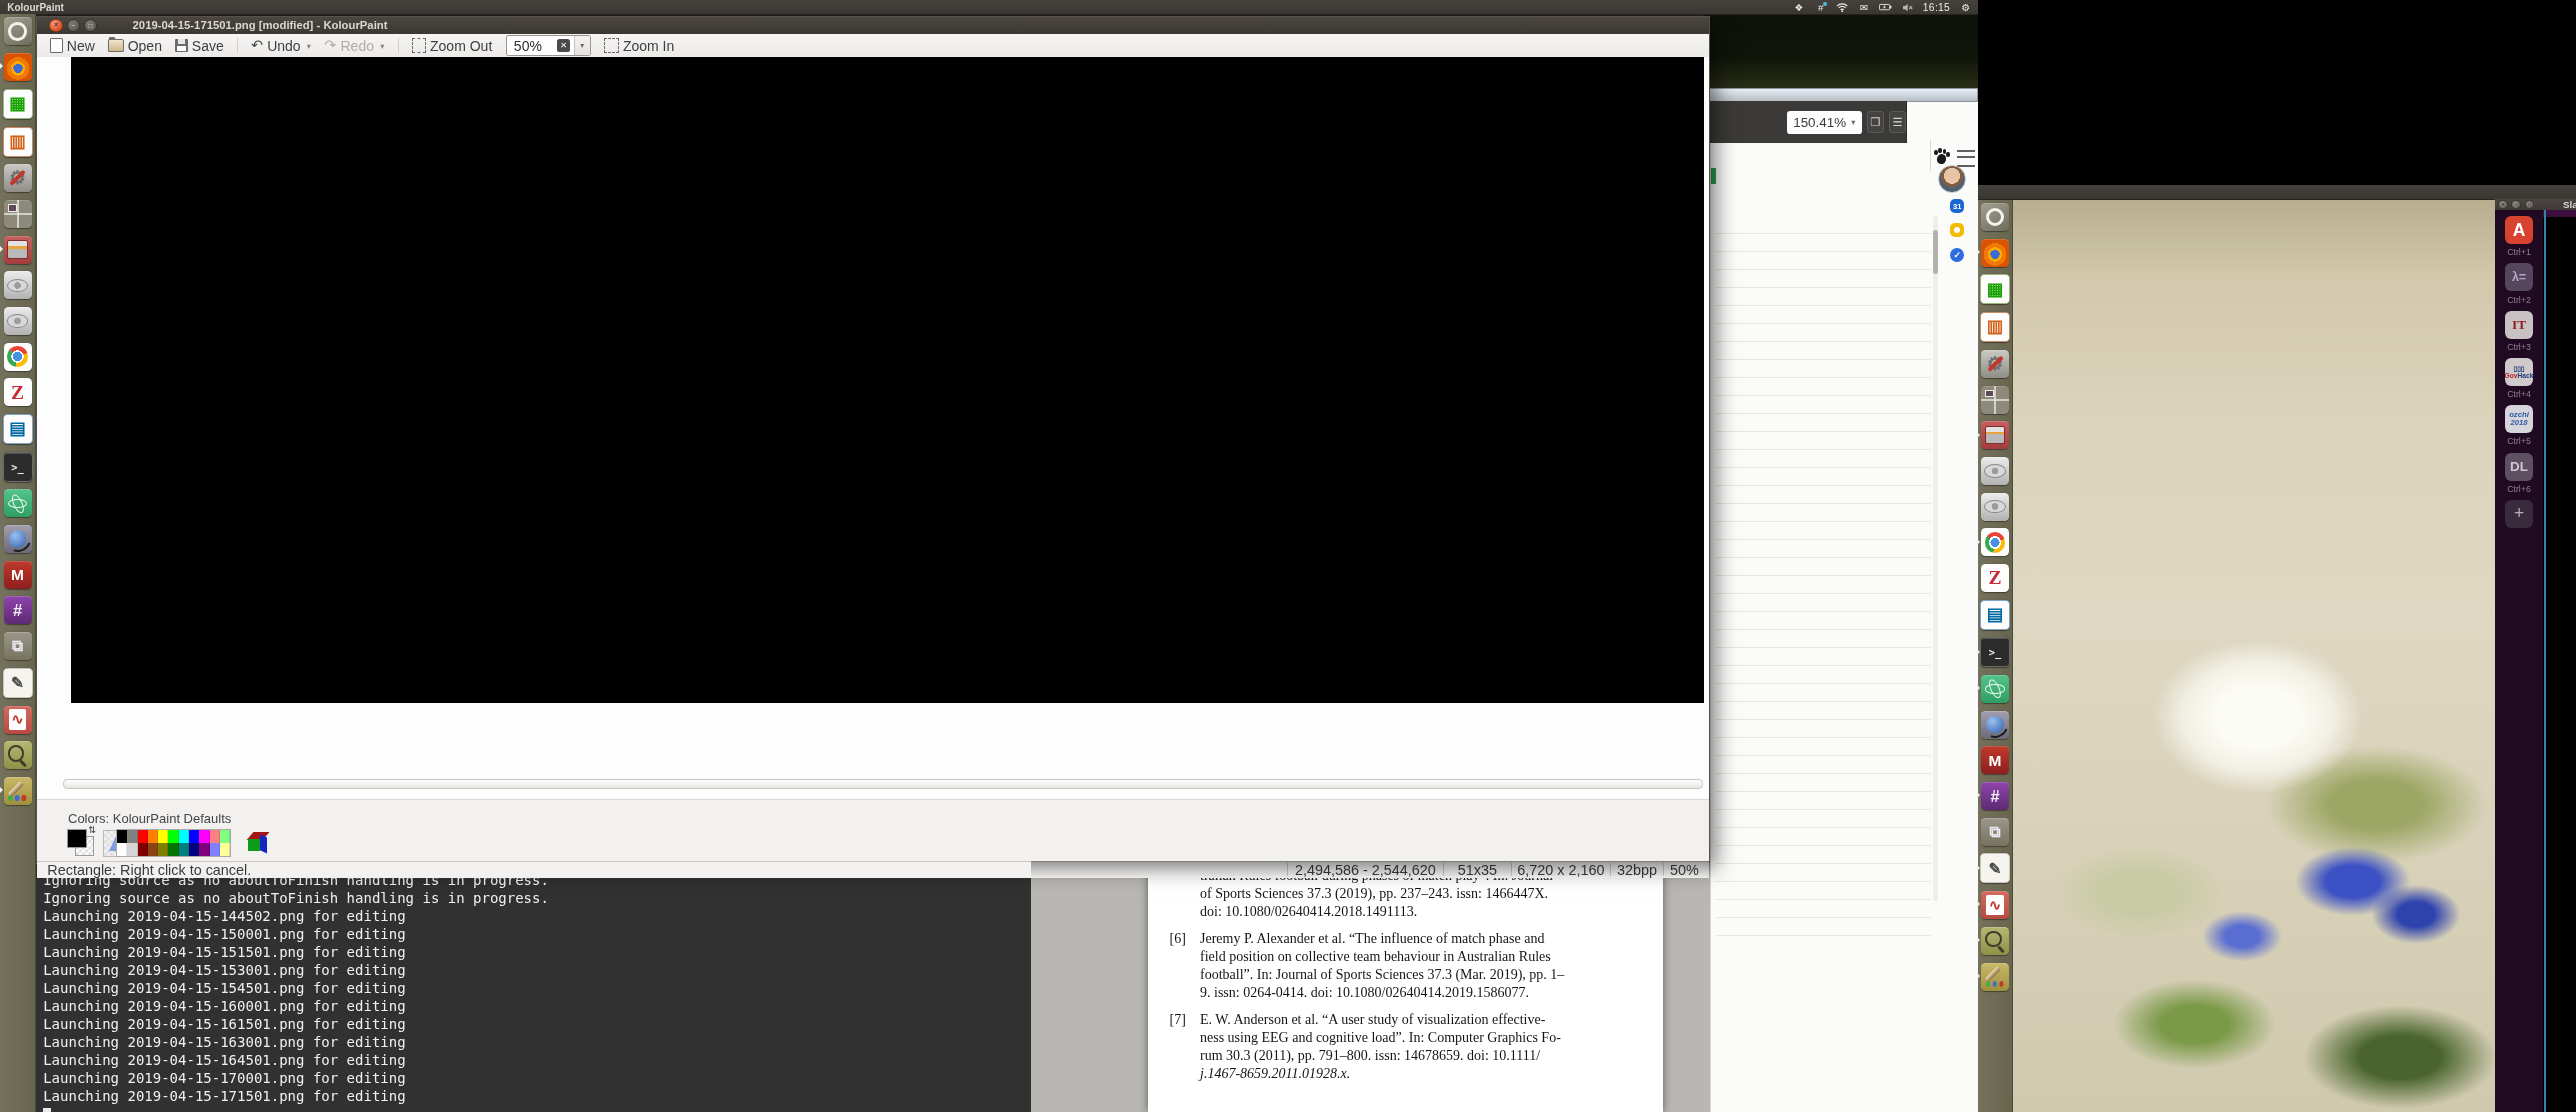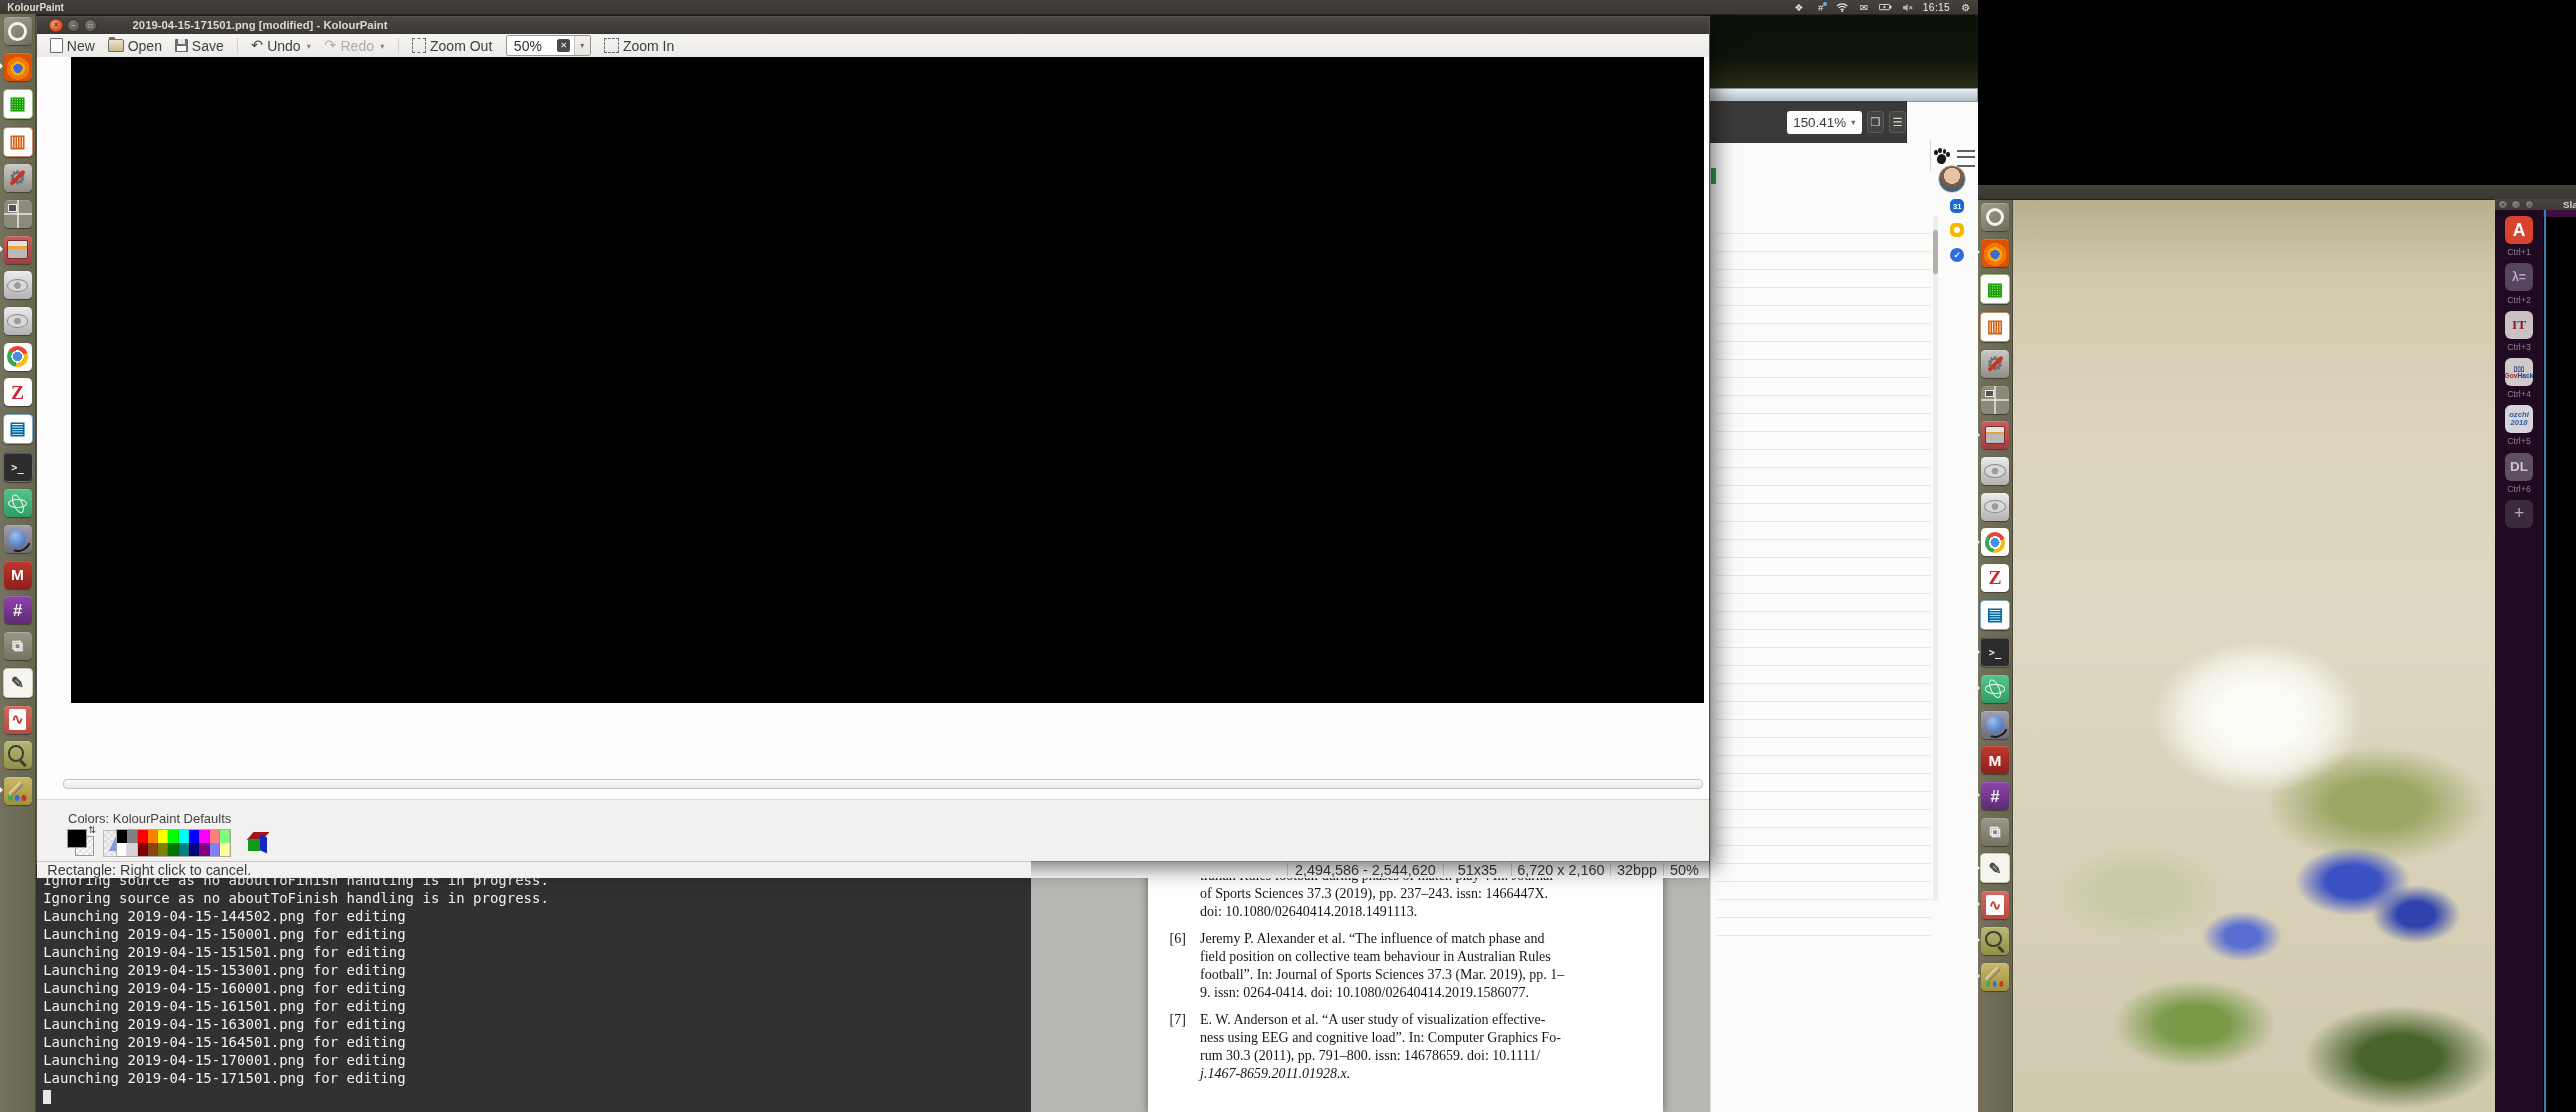--- a/index.html
+++ b/index.html
@@ -350,20 +350,21 @@
   </div>
 
   <div id="terminal" class="abs">
     <div id="term-body">
         <div>Ignoring source as no aboutToFinish handling is in progress.</div>
         <div>Ignoring source as no aboutToFinish handling is in progress.</div>
         <div>Launching 2019-04-15-144502.png for editing</div>
         <div>Launching 2019-04-15-150001.png for editing</div>
         <div>Launching 2019-04-15-151501.png for editing</div>
         <div>Launching 2019-04-15-153001.png for editing</div>
+        <div>Launching 2019-04-15-154501.png for editing</div>
         <div>Launching 2019-04-15-160001.png for editing</div>
         <div>Launching 2019-04-15-161501.png for editing</div>
         <div>Launching 2019-04-15-163001.png for editing</div>
         <div>Launching 2019-04-15-164501.png for editing</div>
         <div>Launching 2019-04-15-170001.png for editing</div>
         <div>Launching 2019-04-15-171501.png for editing</div>
       </div>
     <span id="term-cursor"></span>
   </div>
 

